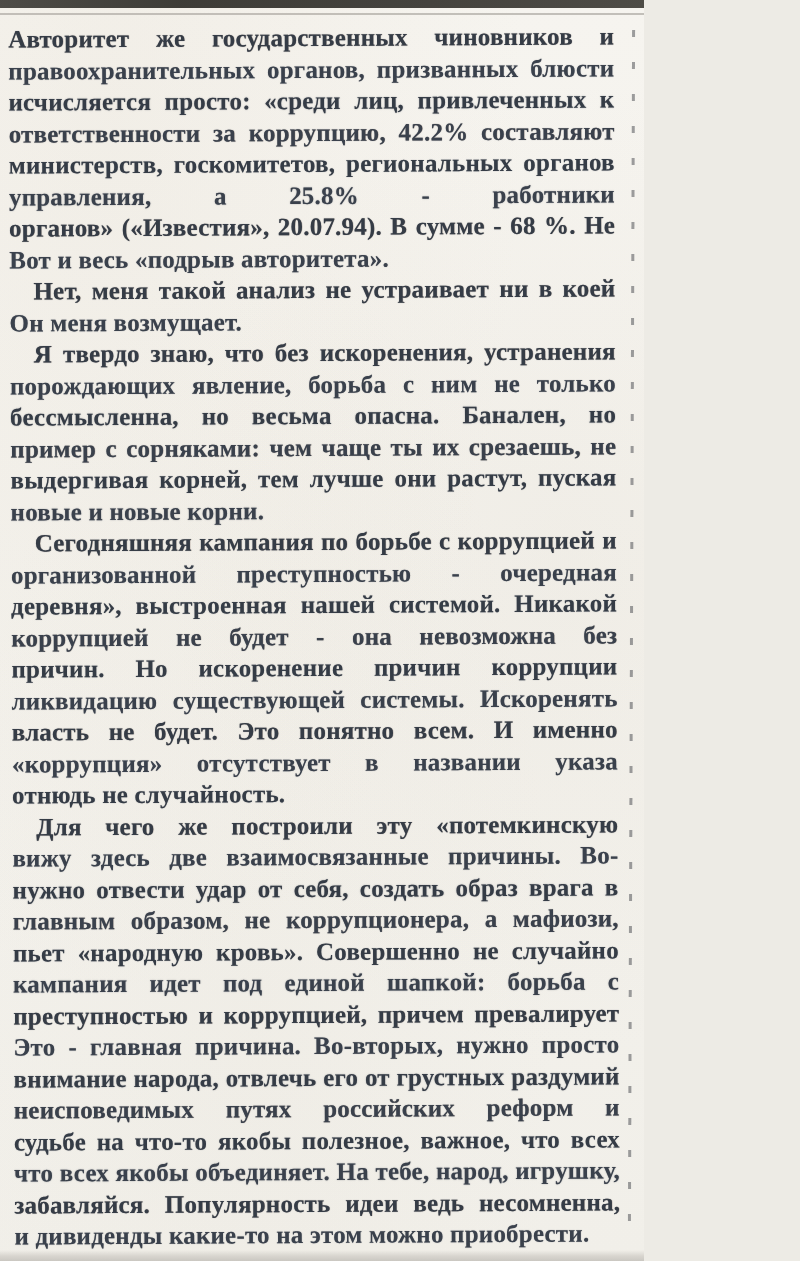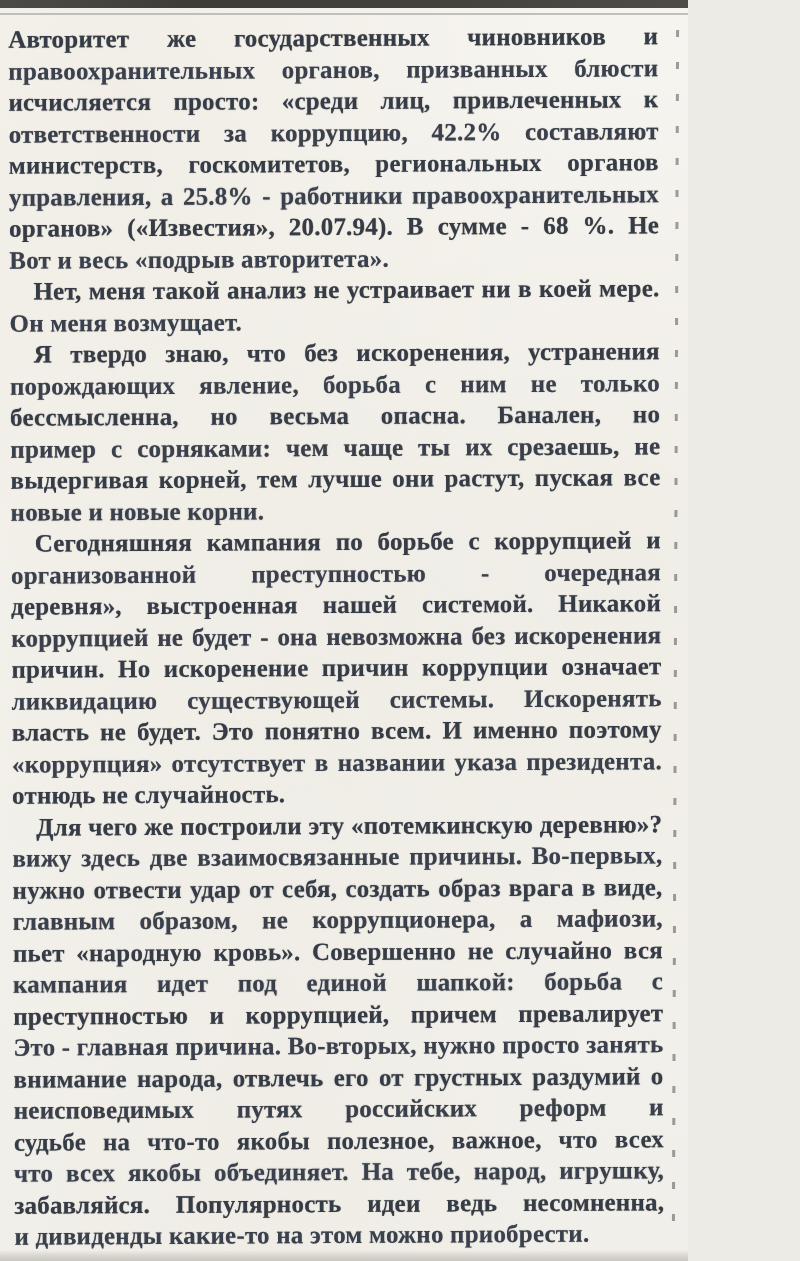--- a/index.html
+++ b/index.html
@@ -8,21 +8,20 @@
     background:#edebe5;
     font-family:"Liberation Serif","DejaVu Serif",serif;
   }
   .page {
     position:relative; width:644px; height:1261px;
     background:
       radial-gradient(ellipse at 18% 8%, rgba(205,190,165,0.10), transparent 55%),
       radial-gradient(ellipse at 88% 45%, rgba(200,188,168,0.09), transparent 50%),
       radial-gradient(ellipse at 40% 80%, rgba(210,200,180,0.07), transparent 55%),
       linear-gradient(#f6f4ef, #f1efe9);
-    padding-left: 44px;
   }
   
   .top-band {
     position:absolute; top:0; left:0; right:0; height:8px;
     background:linear-gradient(90deg,#45433e,#34332e 28%,#3c3a35 68%,#45433d);
     opacity:.95;
   }
   .top-line {
     position:absolute; top:13px; left:0; right:0; height:2px;
     background:#b5b2ab; opacity:.8;

